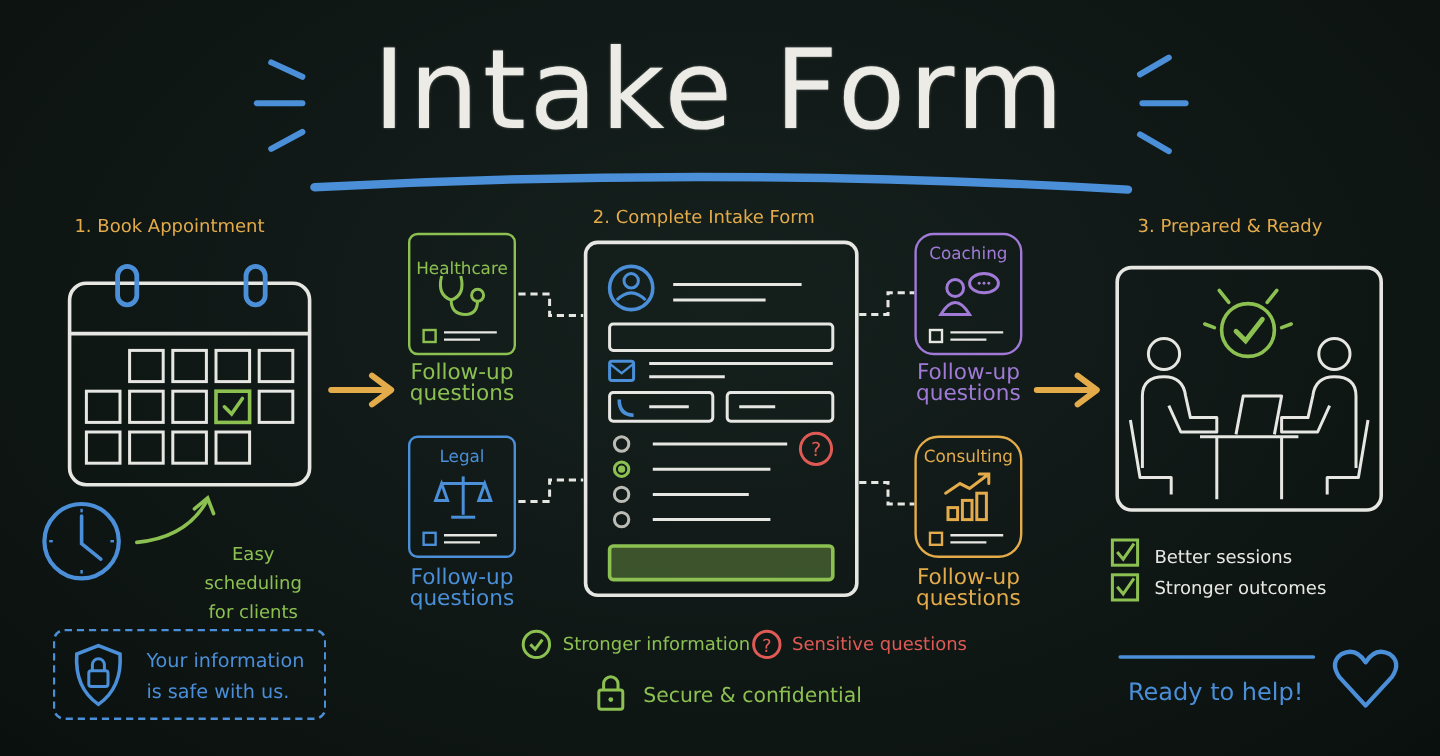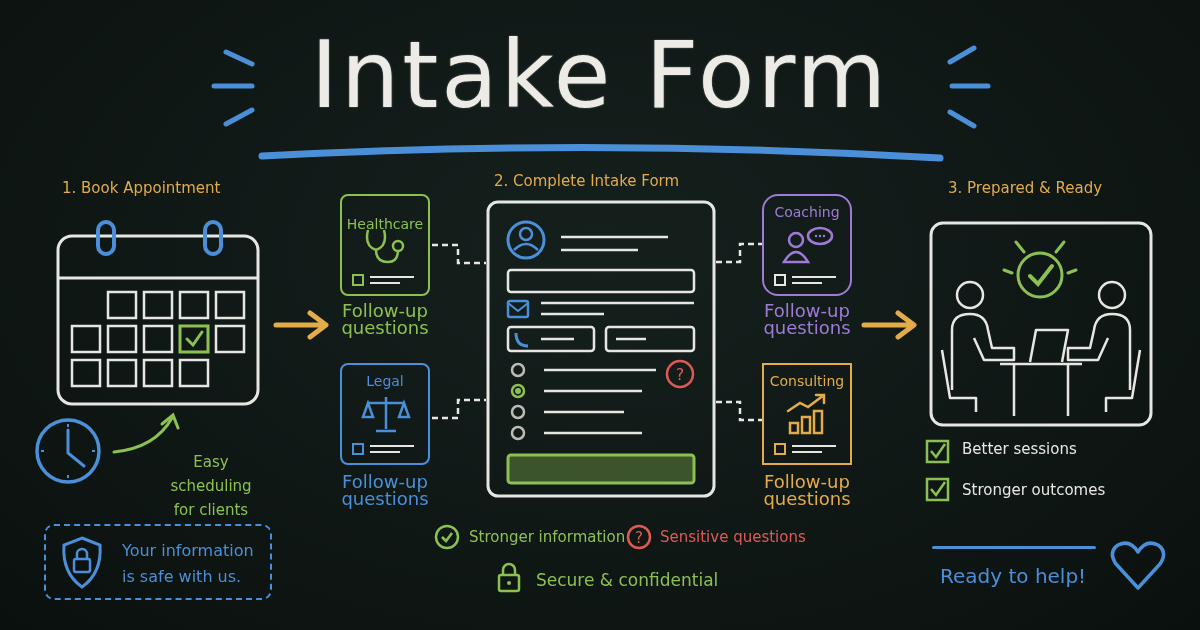--- a/index.html
+++ b/index.html
@@ -211,21 +211,21 @@
     <rect x="1" y="1" width="10" height="10" fill="none" stroke="#e6e6e2" stroke-width="2"></rect>
     <line x1="18" y1="3" x2="62" y2="3" stroke="#e6e6e2" stroke-width="2"></line>
       <line x1="18" y1="9" x2="48" y2="9" stroke="#e6e6e2" stroke-width="2"></line>
   </svg>
 </div>
 <div class="abs followup purple" style="left:762px;top:302px;width:90px">
   <div>Follow-up</div>
   <div>questions</div>
 </div>
 
-<div class="abs" style="left:762px;top:363px;width:90px;height:102px;border:2.5px solid #e3ab4a;border-radius:0">
+<div class="abs" style="left:762px;top:363px;width:90px;height:102px;border:2.5px solid #e3ab4a;border-radius:20px">
   <div class="cat-label gold" style="margin-top:8px">Consulting</div>
   <svg style="position:absolute;left:22px;top:28px;width:50px;height:42px">
     <path d="M2 18 L14 10 L22 14 L38 2 M30 2 H38 V10" fill="none" stroke="#e3ab4a" stroke-width="2.5" stroke-linecap="round"></path>
     <rect x="4" y="30" width="8" height="10" fill="none" stroke="#e3ab4a" stroke-width="2.5"></rect>
     <rect x="16" y="24" width="8" height="16" fill="none" stroke="#e3ab4a" stroke-width="2.5"></rect>
     <rect x="28" y="18" width="8" height="22" fill="none" stroke="#e3ab4a" stroke-width="2.5"></rect>
   </svg>
   <svg style="position:absolute;left:10px;top:78px;width:70px;height:16px">
     <rect x="1" y="1" width="10" height="10" fill="none" stroke="#e3ab4a" stroke-width="2"></rect>
     <line x1="18" y1="3" x2="62" y2="3" stroke="#e6e6e2" stroke-width="2"></line>
@@ -277,21 +277,21 @@
     <path d="M14 130 L22 178 H48 V192"></path>
     <circle cx="184" cy="75" r="13"></circle>
     <path d="M202 170 V110 Q202 94 184 94 Q168 94 166 110 L162 128 H140 V140 H170 L180 118"></path>
     <path d="M212 130 L204 178 H178 V192"></path>
     <path d="M72 144 H154 M86 144 V196 M140 144 V196"></path>
     <path d="M102 142 L108 110 H140 L134 142"></path>
   </g>
 </svg>
 
 <div class="abs" style="left:926px;top:440px">
-  <div style="display:flex;align-items:flex-start;height:33px">
+  <div style="display:flex;align-items:flex-end;height:33px">
     <svg style="width:24px;height:24px;margin-right:12px">
         <rect x="1" y="1" width="21" height="21" fill="none" stroke="#8cc152" stroke-width="2.5"></rect>
         <path d="M5 11 L10 17 L19 4" fill="none" stroke="#8cc152" stroke-width="2.5"></path>
       </svg>
     <span class="check-text">Better sessions</span>
   </div>
   <div style="display:flex;align-items:center;height:33px">
     <svg style="width:24px;height:24px;margin-right:12px">
         <rect x="1" y="1" width="21" height="21" fill="none" stroke="#8cc152" stroke-width="2.5"></rect>
         <path d="M5 11 L10 17 L19 4" fill="none" stroke="#8cc152" stroke-width="2.5"></path>

